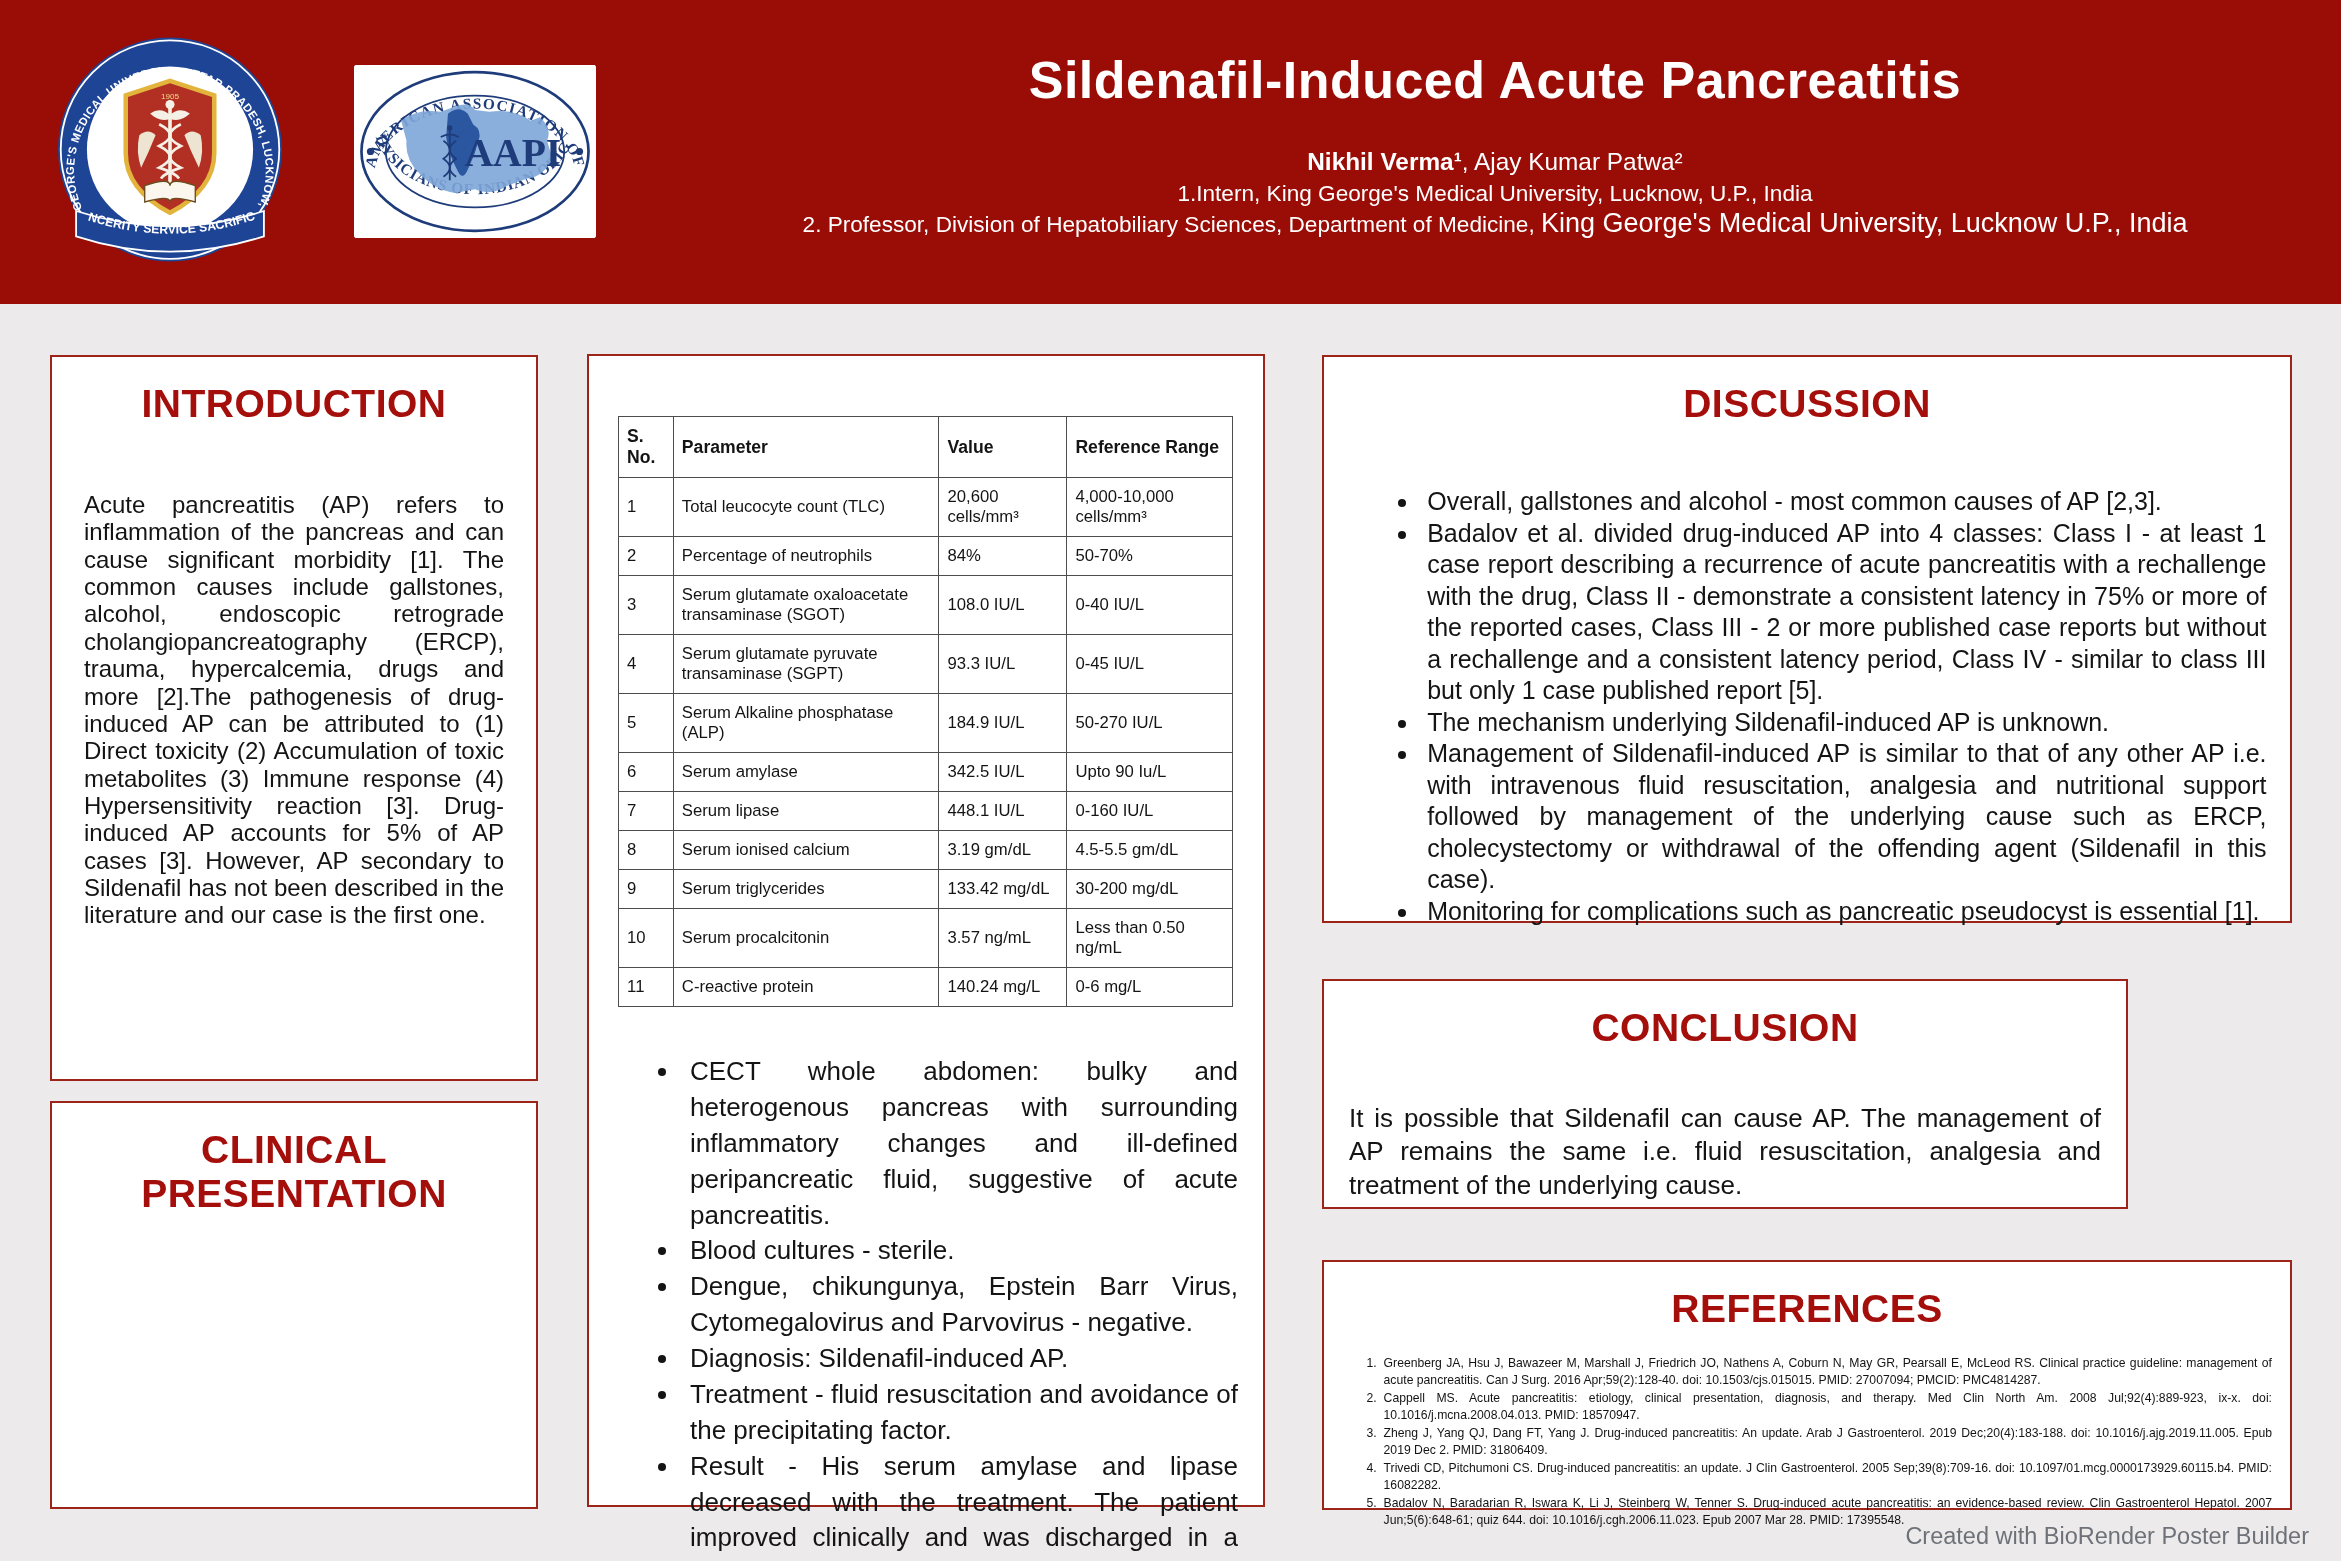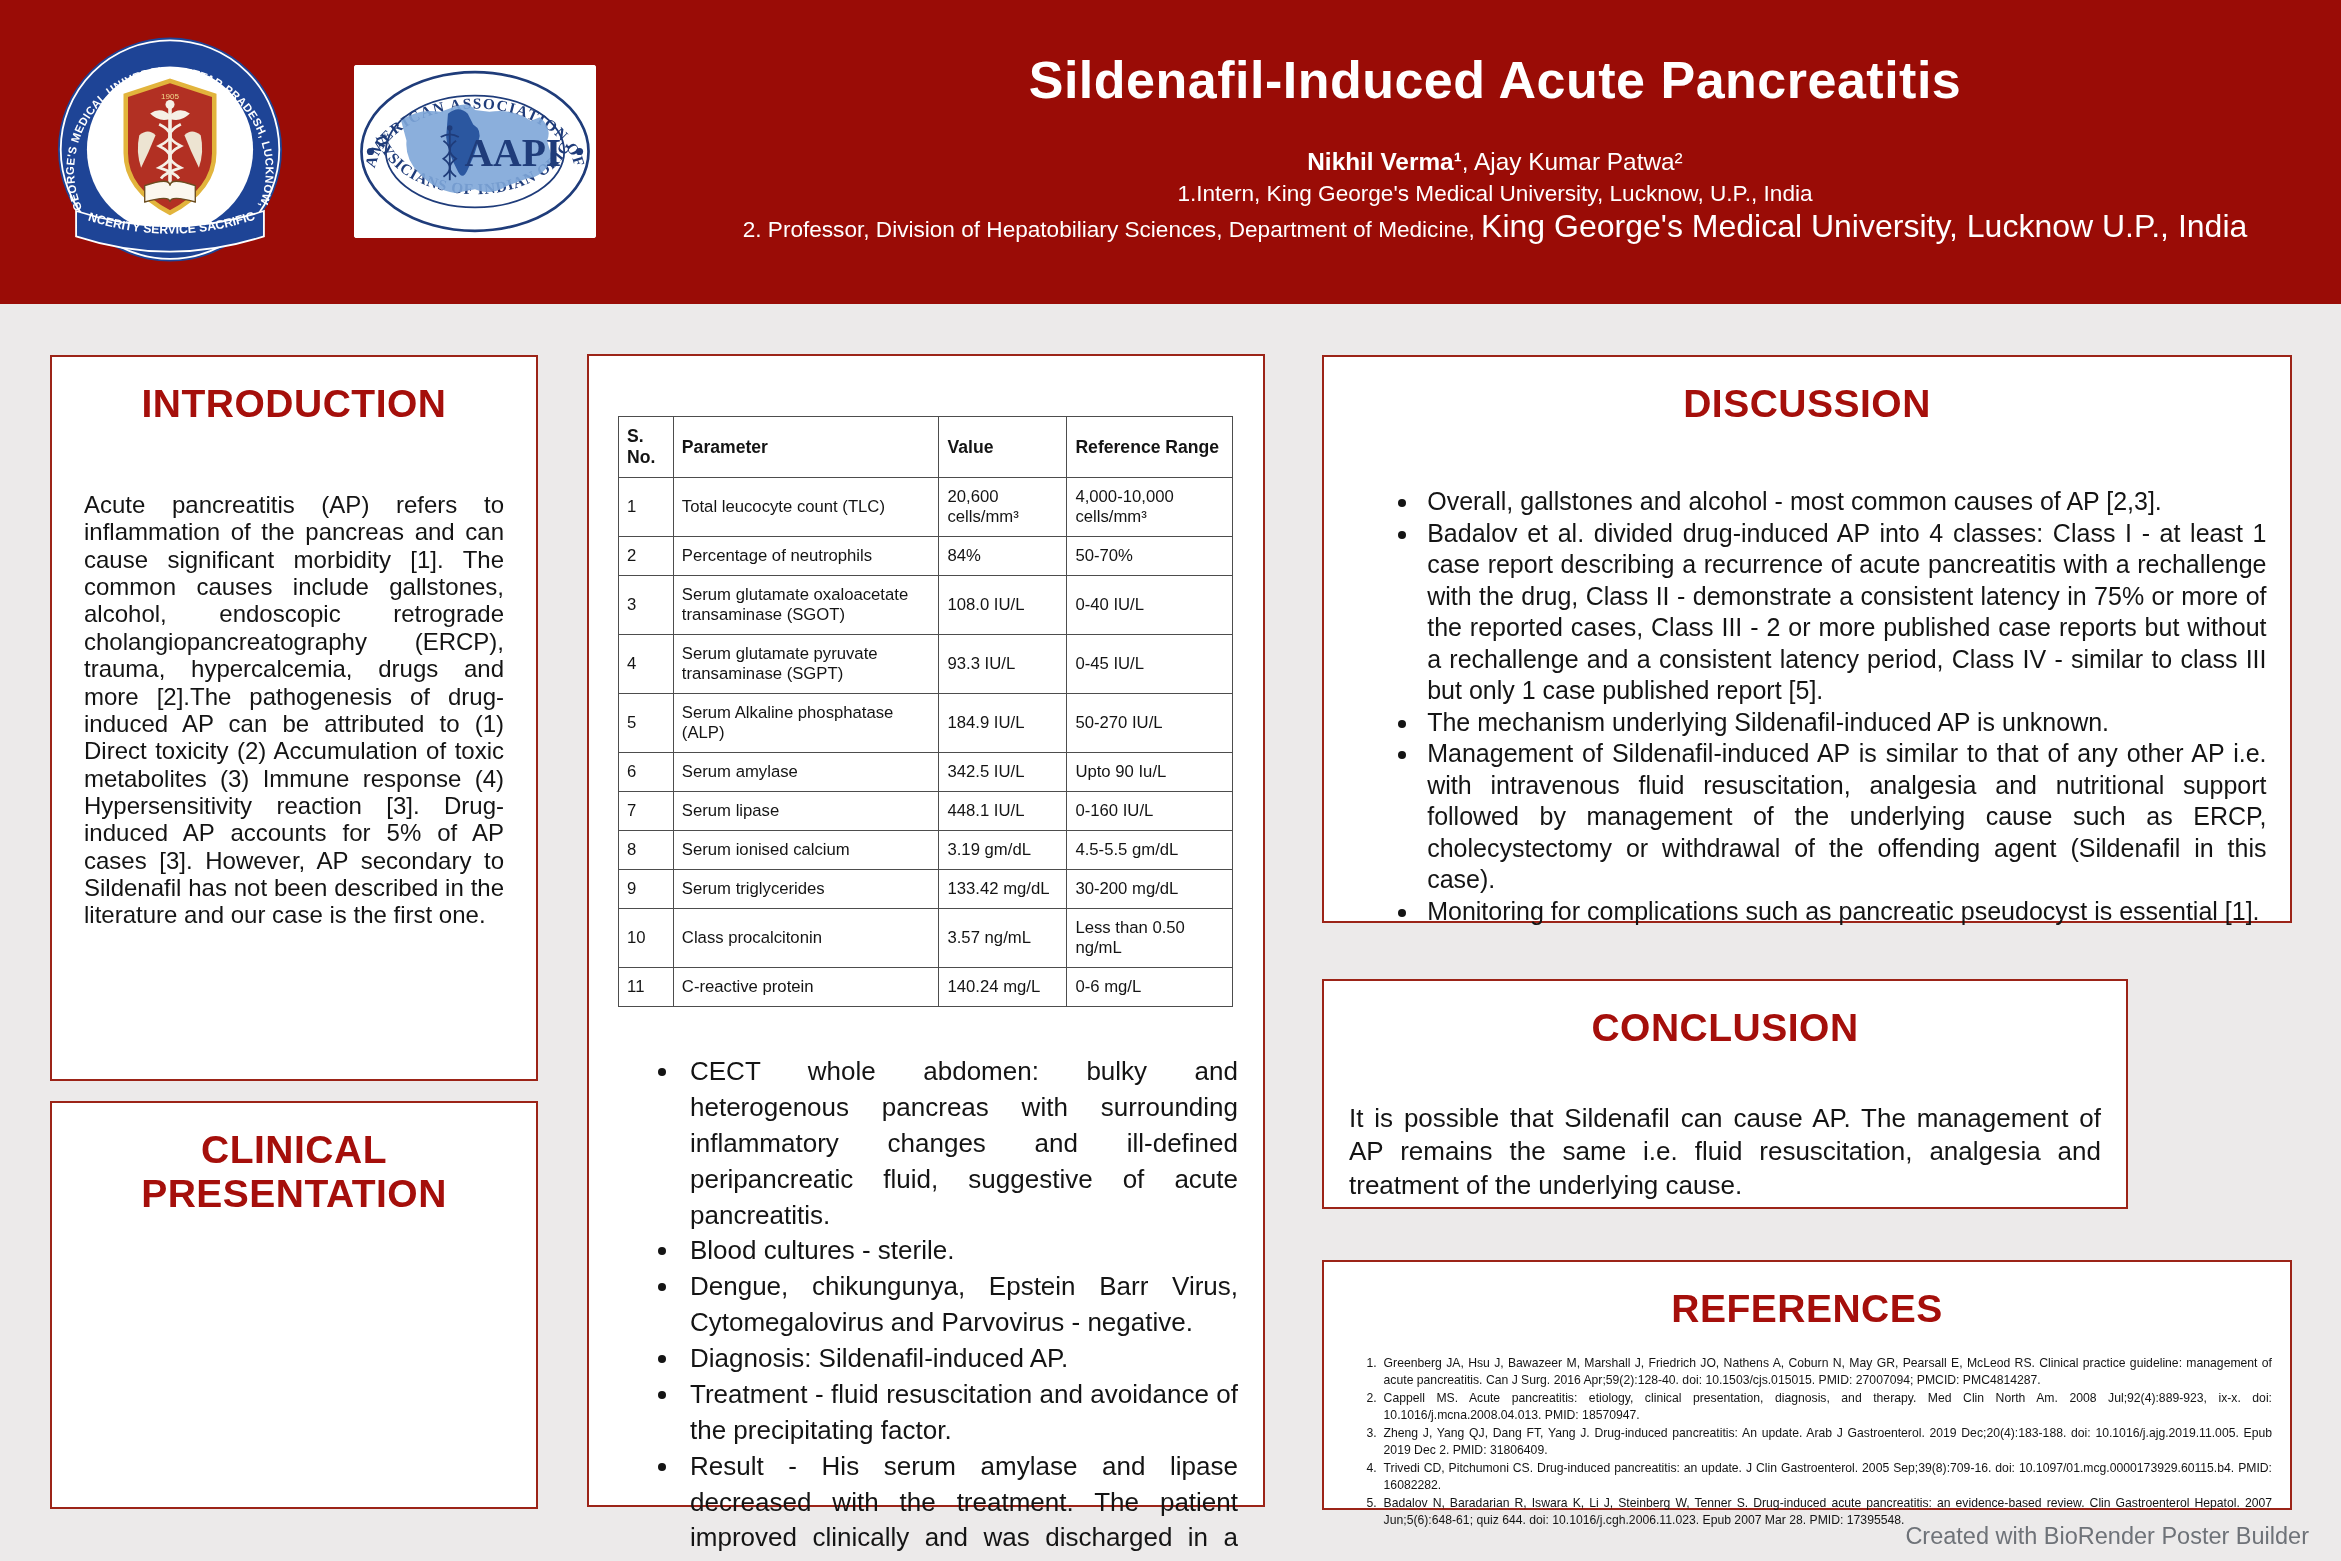--- a/index.html
+++ b/index.html
@@ -8,21 +8,21 @@
   
   .header{position:absolute;left:0;top:0;width:2342px;height:304px;background:#9A0C06;}
   .kgmu-logo{position:absolute;left:56px;top:34px;width:228px;height:233px;}
   .aapi-logo{position:absolute;left:354px;top:65px;width:242px;height:173px;background:#fff;border-radius:2.7px;}
   .title-block{position:absolute;left:596px;top:0;width:1746px;height:304px;text-align:center;color:#fff;margin-left:26px;}
   .main-title{margin:50px 0 0;font-size:52px;font-weight:bold;letter-spacing:0.5px;}
   .authors-line{margin-top:38px;font-size:24.4px;}
   .authors-line .a-bold{font-weight:bold;}
   .affil-1{margin-top:4.5px;font-size:22.6px;}
   .affil-2{margin-top:1.8px;font-size:22.6px;}
-  .affil-2 .big{font-size:32px;}
+  .affil-2 .big{font-size:27px;}
 
   
   .box{position:absolute;background:#FFFFFF;border:2.7px solid #9C2418;box-sizing:border-box;}
   #box-intro{left:50px;top:355px;width:488px;height:726px;}
   #box-clinical{left:50px;top:1101px;width:488px;height:408px;}
   #box-management{left:587px;top:354px;width:678px;height:1153px;}
   #box-discussion{left:1322px;top:355px;width:970px;height:568px;}
   #box-conclusion{left:1322px;top:979px;width:806px;height:230px;}
   #box-references{left:1322px;top:1260px;width:970px;height:250px;}
 
@@ -206,21 +206,21 @@
           <td>4.5-5.5 gm/dL</td>
         </tr>
         <tr>
           <td>9</td>
           <td>Serum triglycerides</td>
           <td>133.42 mg/dL</td>
           <td>30-200 mg/dL</td>
         </tr>
         <tr>
           <td>10</td>
-          <td>Class procalcitonin</td>
+          <td>Serum procalcitonin</td>
           <td>3.57 ng/mL</td>
           <td>Less than 0.50 ng/mL</td>
         </tr>
         <tr>
           <td>11</td>
           <td>C-reactive protein</td>
           <td>140.24 mg/L</td>
           <td>0-6 mg/L</td>
         </tr>
       </tbody>

